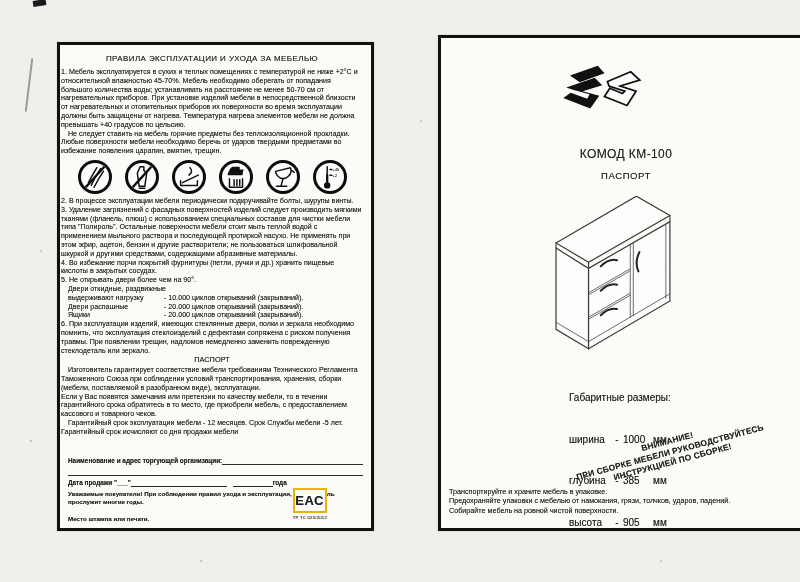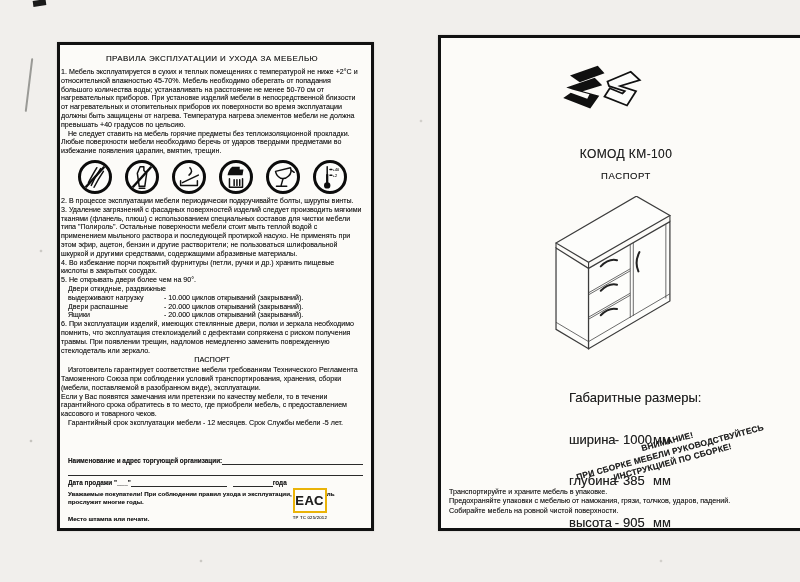--- a/index.html
+++ b/index.html
@@ -45,21 +45,21 @@
     display:flex;align-items:center;justify-content:center;
     font-weight:bold;font-size:13px;letter-spacing:.5px;
   }
   .eac-reg{font-size:4.3px;margin-top:1px;letter-spacing:.2px;}
 
   
   .rp-logo{position:absolute;left:114px;top:24px;width:90px;height:54px;}
   .rp-title{position:absolute;left:0;top:109px;width:100%;text-align:center;font-size:12px;letter-spacing:.4px;}
   .rp-subtitle{position:absolute;left:0;top:132px;width:100%;text-align:center;font-size:9.5px;letter-spacing:.6px;}
   .rp-drawing{position:absolute;left:114px;top:158px;width:120px;height:159px;}
-  .dims{position:absolute;left:128px;top:355px;font-size:13px;line-height:9.6px;}
+  .dims{position:absolute;left:128px;top:355px;font-size:10px;line-height:9.6px;}
   .dim-row{display:flex;margin-top:32px;}
   .dim-label{width:42px;}
   .dim-dash{width:12px;text-align:center;}
   .dim-value{width:24px;text-align:left;}
   .dim-unit{margin-left:6px;}
   .warn{
     position:absolute;left:118px;top:398px;width:222px;text-align:center;
     font-size:8.4px;font-weight:bold;line-height:10.5px;letter-spacing:.2px;
     transform:rotate(-15deg);
   }
@@ -162,20 +162,21 @@
     <div class="spec-row spec-ind">
       <span class="spec-label">Ящики</span>
       <span>- 20.000 циклов открываний (закрываний).</span>
     </div>
     <div class="lp-p">6. При эксплуатации изделий, имеющих стеклянные двери, полки и зеркала необходимо помнить, что эксплуатация стеклоизделий с дефектами сопряжена с риском получения травмы. При появлении трещин, надломов немедленно заменить поврежденную стеклодеталь или зеркало.</div>
 
     <div class="w-title">ПАСПОРТ</div>
     <div class="lp-p indent">Изготовитель гарантирует соответствие мебели требованиям Технического Регламента Таможенного Союза  при соблюдении условий транспортирования, хранения, сборки (мебели, поставляемой в разобранном виде), эксплуатации.</div>
     <div class="lp-p">Если у Вас появятся замечания или претензии по качеству мебели, то в течении гарантийного срока обратитесь в то место, где приобрели мебель, с предоставлением кассового и товарного чеков.</div>
     <div class="lp-p indent">Гарантийный срок эксплуатации мебели - 12 месяцев. Срок Службы мебели -5 лет.</div>
+    <div class="lp-p">Гарантийный срок исчисляют со дня продажи мебели</div>
   </div>
 
   <div class="lp-bottom">
     <div class="field-line">
       <span>Наименование и адрес торгующей организации:</span>
       <span class="fill-line"></span>
     </div>
     <div class="field-line">
       <span class="fill-line"></span>
     </div>

